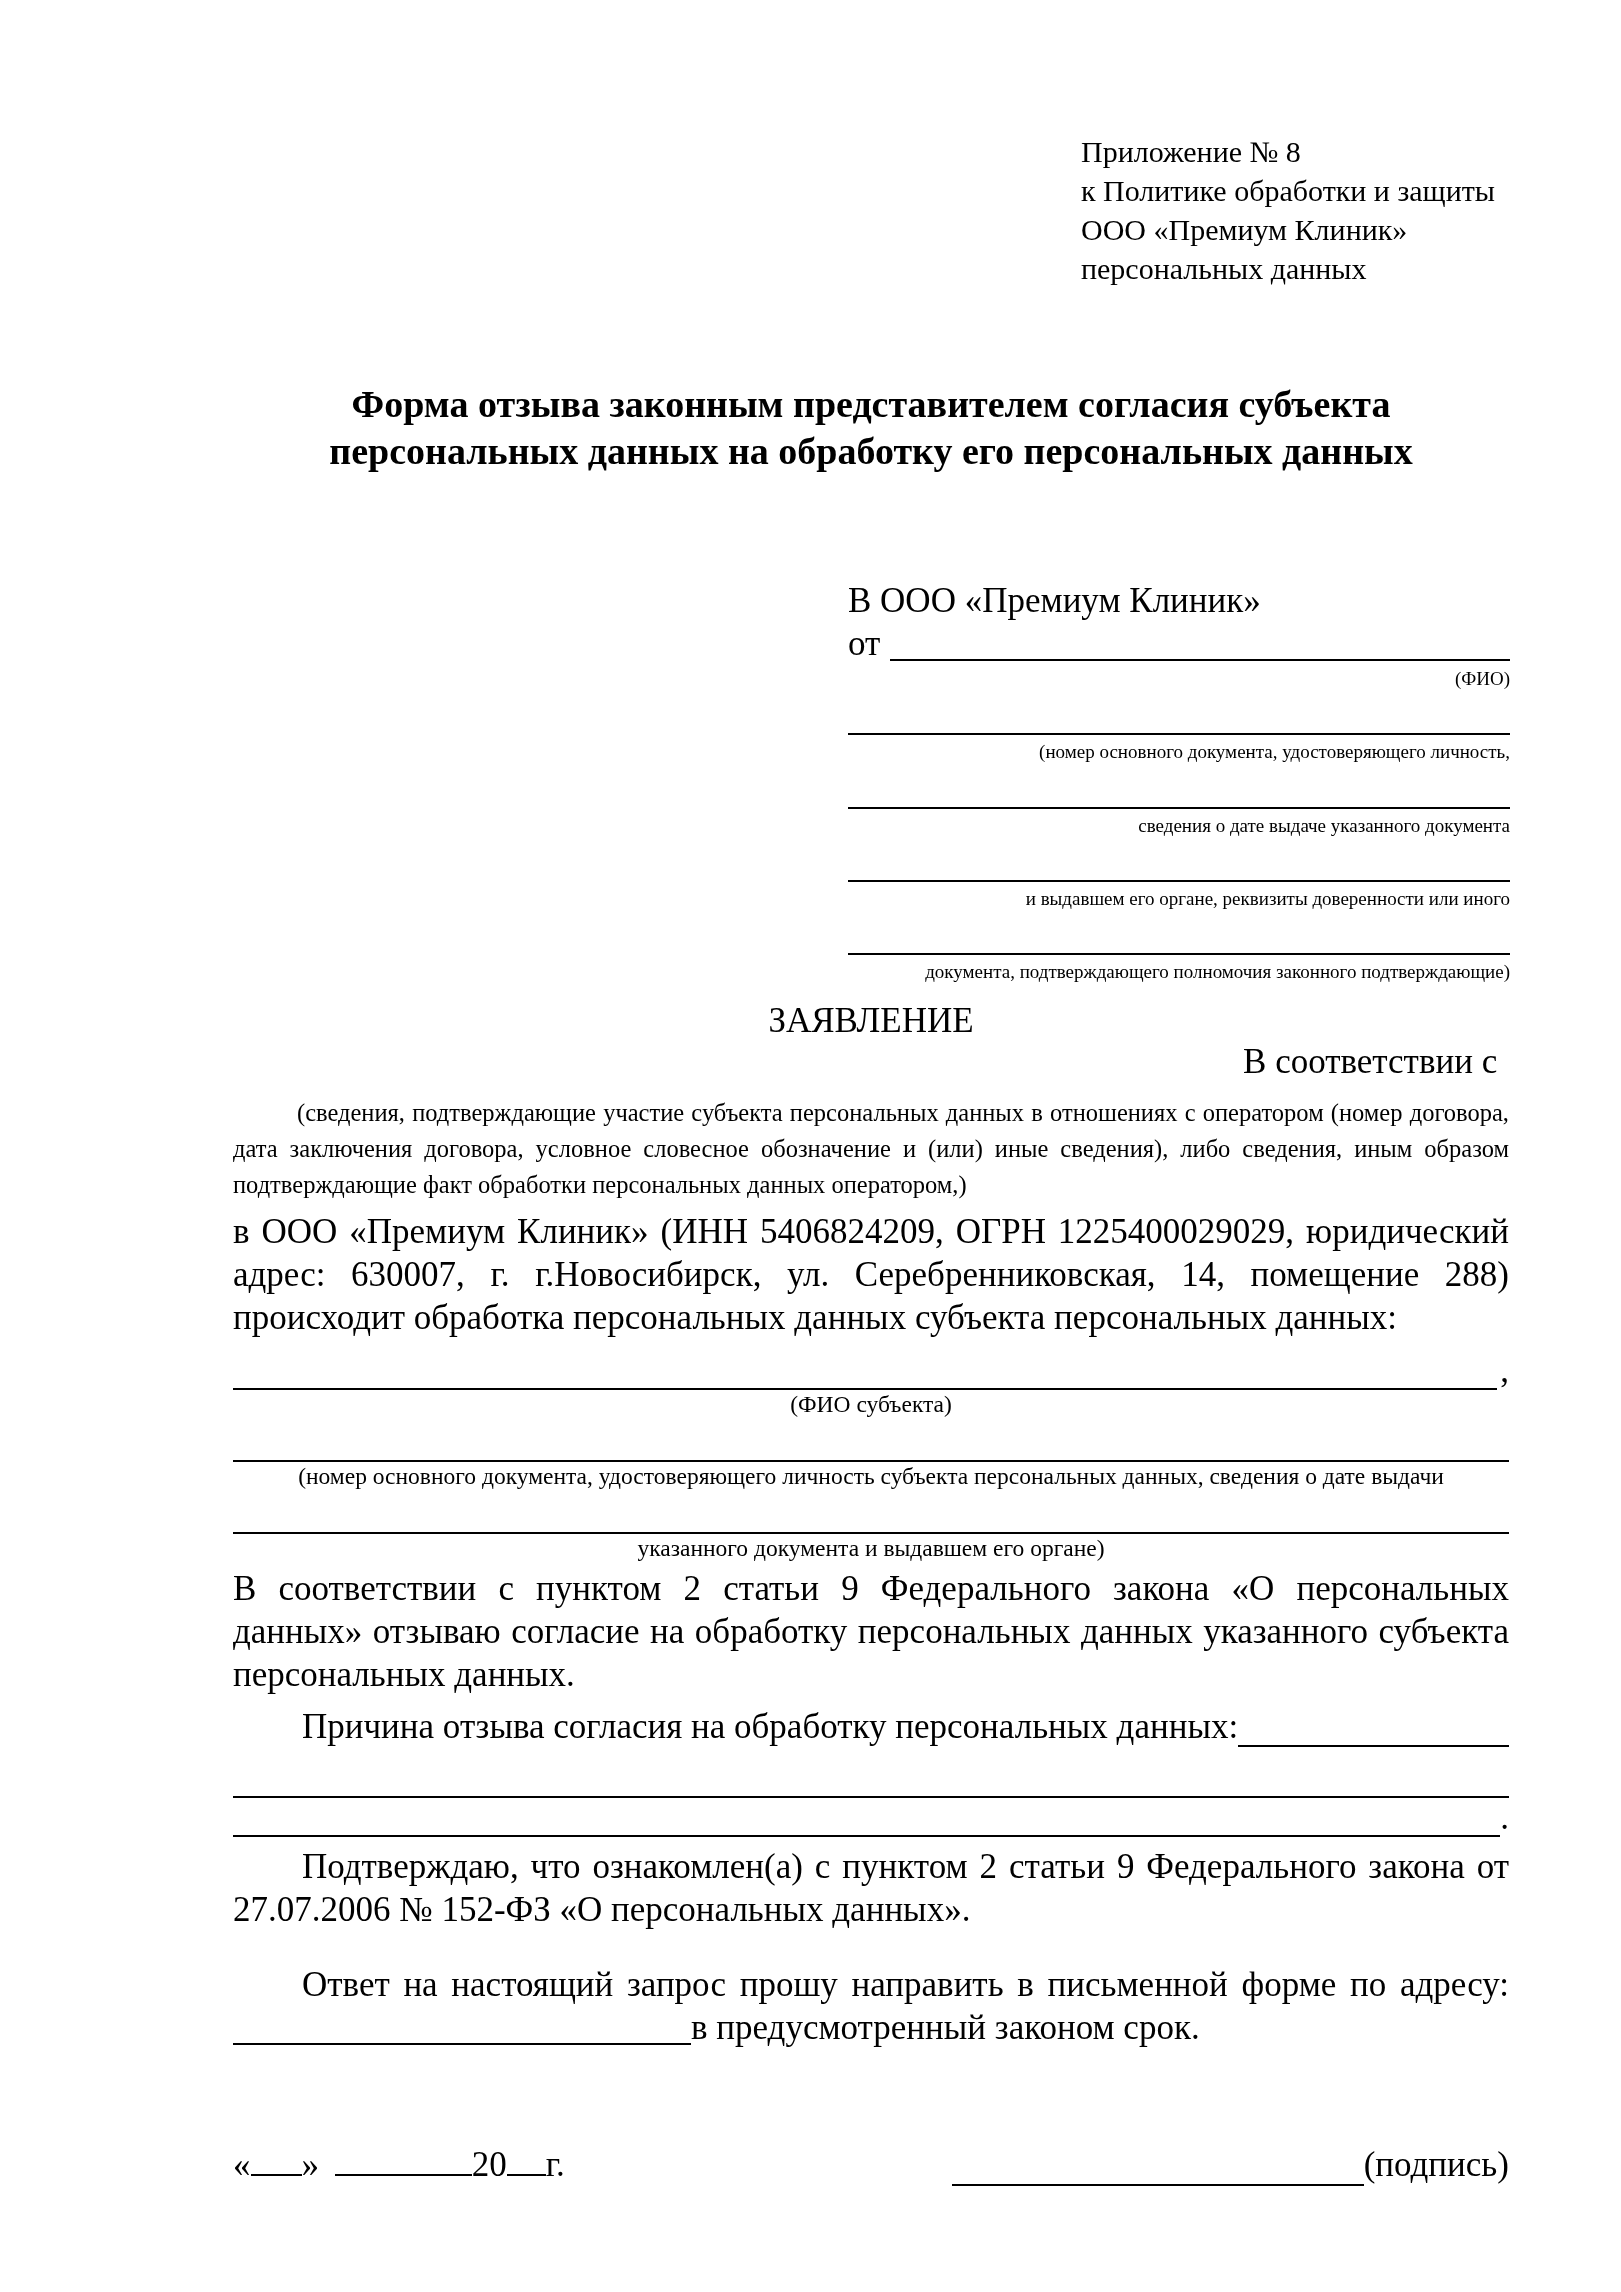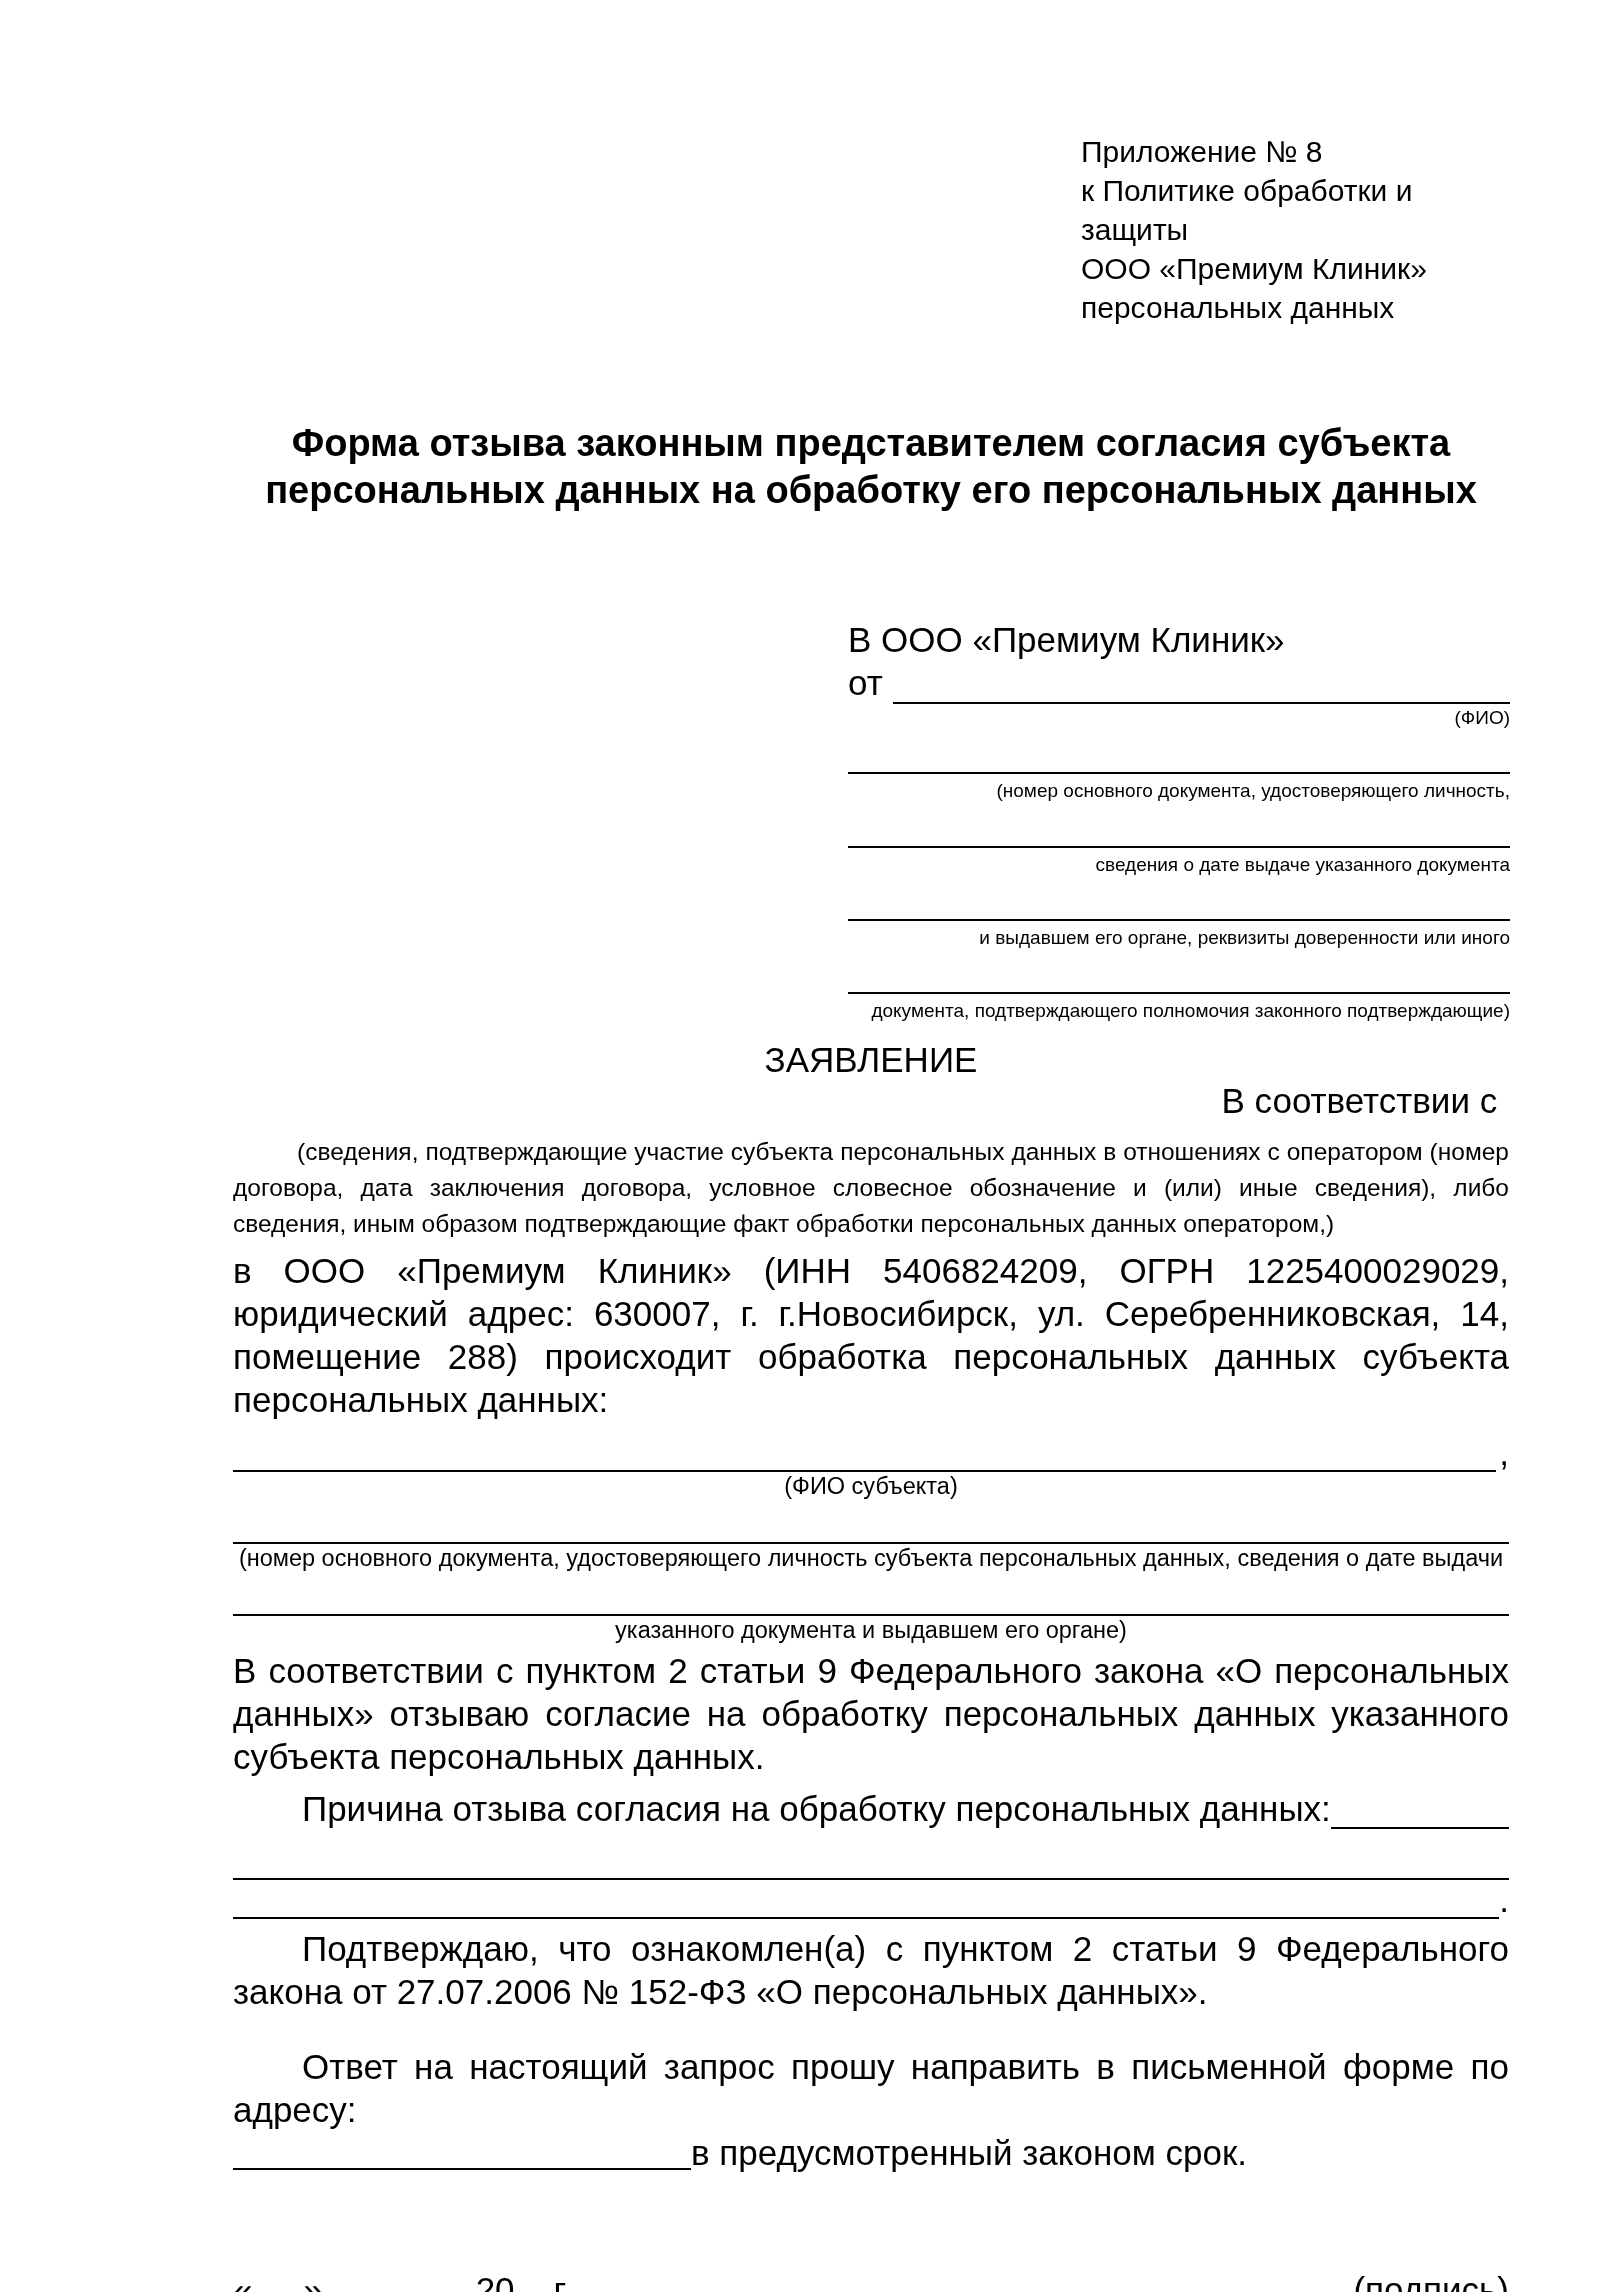--- a/index.html
+++ b/index.html
@@ -2,42 +2,42 @@
 <html><head>
 <meta charset="utf-8">
 <style>
   html, body { margin: 0; padding: 0; background: #ffffff; }
   .page {
     width: 1621px;
     height: 2293px;
     box-sizing: border-box;
     background: #ffffff;
     color: #000000;
-    font-family: Liberation Sans, sans-serif;
+    font-family: Liberation Serif, serif;
     padding: 132px 112px 0 233px;
     overflow: hidden;
     position: relative;
   }
   p { margin: 0; }
 
   
   .appendix { margin-left: 848px; font-size: 30px; line-height: 39px; }
 
   
   .doc-title {
     margin: 93px 0 0 0;
     font-size: 38px;
     line-height: 47px;
     font-weight: bold;
     text-align: center;
   }
 
   
   .addressee { margin-top: 104px; margin-left: 615px; width: 662px; font-size: 35px; line-height: 43px; }
-  .from-row { display: flex; align-items: flex-end; height: 43px; }
+  .from-row { display: flex; align-items: flex-start; height: 43px; }
   .from-label { margin-right: 9.8px; }
   .fill { border-bottom: 2.9px solid #000; }
   .from-fill { flex: 1; height: 37px; }
   .addr-caption { font-size: 19px; line-height: 27.4px; text-align: right; }
   .addr-fill { height: 41px; border-bottom: 2.9px solid #000; margin-bottom: 2.9px; }
 
   .statement-heading { margin-top: 13.7px; font-size: 35px; line-height: 43px; text-align: center; }
 
   .accordance-row { display: flex; align-items: flex-end; padding-left: 69px; font-size: 35px; height: 49px; flex-direction: column; }
   .accordance-label { white-space: nowrap; margin-right: 11.8px; }

